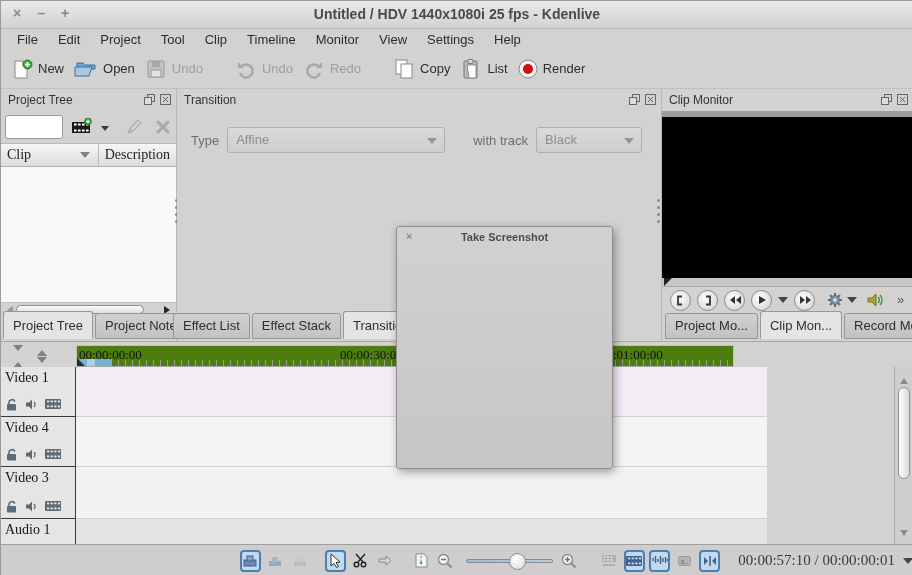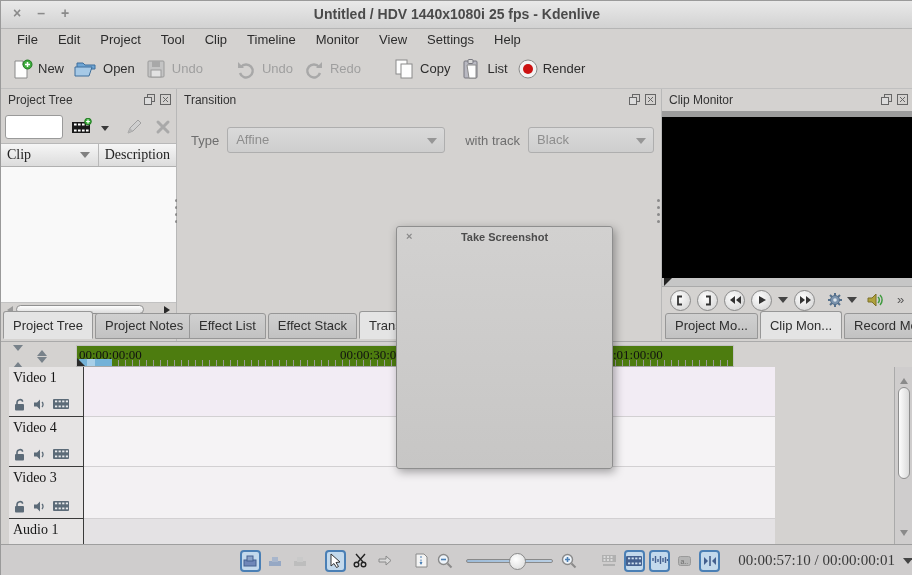--- a/index.html
+++ b/index.html
@@ -47,21 +47,21 @@
   .hthumb { flex:0 0 128px; height:9px; margin:0 3px; background:linear-gradient(#fdfdfd,#dcdcdc); border:1px solid #909090; border-radius:5px; }
   .hsp { flex:1; }
 
   
   .tr { left:176px; width:484px; height:252px; }
   .tr-row { display:flex; align-items:center; margin:16px 0 0 14px; gap:8px; }
   .tr-label { font-size:13px; color:#6e6e6e; }
   .combo { position:relative; height:26px; background:linear-gradient(#dadada,#cecece); border:1px solid #aeaeae; border-radius:3px; font-size:13px; color:#8e8e8e; padding:4px 22px 0 8px; }
   .combo .carrow { position:absolute; right:7px; top:10px; width:0; height:0; border:5px solid transparent; border-top:6px solid #969696; }
   .combo.w1 { width:218px; }
-  .combo.w2 { width:126px; }
+  .combo.w2 { width:106px; }
 
   
   .cm { left:660px; width:252px; height:252px; border-left:1px solid #b8b8b8; }
   .cm-strip { height:6px; background:#9c9c9c; margin-top:0; }
   .cm-video { height:161px; background:#000; }
   .cm-ruler { position:relative; height:9px; background:#c6c6c6; border-bottom:1px solid #aaa; }
   .cm-mark { position:absolute; left:2px; top:0; width:0; height:0; border-left:8px solid #222; border-bottom:8px solid transparent; }
   .cm-trans { display:flex; align-items:center; gap:6px; padding:2px 0 0 8px; height:24px; }
   .tpbtn { width:21px; height:21px; border-radius:50%; background:radial-gradient(circle at 40% 35%,#fefefe,#cfcfcf); border:1px solid #8a8a8a; display:flex; align-items:center; justify-content:center; }
   .tpbtn svg { display:block; }
@@ -85,21 +85,21 @@
   .tri.dn { border-top:6px solid #78828a; }
   .icol { display:flex; flex-direction:column; gap:1px; align-items:center; }
   .tl-ruler { position:absolute; left:75px; top:3px; width:658px; height:22px; background:#4d7c0f; border:1px solid #c2c2c2; border-bottom:1px solid #a8a8a8; overflow:hidden; }
   .rlabel { position:absolute; top:1px; font-family:"Liberation Serif",serif; font-size:13px; color:#111; white-space:nowrap; }
   .rticks { position:absolute; left:0; right:0; bottom:0; height:6px;
     background:repeating-linear-gradient(to right, transparent 0 6px, #9a9a9a 6px 7px); }
   .zone { position:absolute; left:2px; bottom:0; width:33px; height:7px; background:#74b2d8; }
   .zone i { position:absolute; left:8px; top:0; width:8px; height:7px; background:#a8cfe8; }
   .playhead { position:absolute; left:0; bottom:0; width:0; height:0; border-left:8px solid #2a2a2a; border-top:8px solid transparent; }
   .tracks { position:absolute; left:0; top:25px; width:893px; height:178px; }
-  .trk { position:absolute; left:0; width:766px;margin-left:8px; }
+  .trk { position:absolute; left:0; width:766px; }
   .thead { position:absolute; left:0; top:0; width:75px; height:100%; background:#e6e4e4; border-right:1px solid #3a3a3a; border-bottom:1px solid #3a3a3a; padding:3px 0 0 4px; }
   .tname { font-family:"Liberation Serif",serif; font-size:14px; color:#151515; }
   .ticons { position:absolute; left:4px; bottom:5px; display:flex; gap:7px; }
   .tbody { position:absolute; left:75px; top:0; right:0; height:100%; border-bottom:1px solid #d2d0d2; }
   .vscroll { position:absolute; right:0; top:25px; width:19px; height:178px; background:#cfcdcd; border-left:1px solid #aaa; }
   .vthumb { position:absolute; left:3px; top:20px; width:12px; height:92px; background:linear-gradient(90deg,#fdfdfd,#dadada); border:1px solid #8e8e8e; border-radius:6px; }
   .vup { position:absolute; left:5px; top:7px; width:0; height:0; border:4px solid transparent; border-bottom:6px solid #8a8a8a; }
   .vdn { position:absolute; left:5px; bottom:5px; width:0; height:0; border:4px solid transparent; border-top:6px solid #8a8a8a; }
 
   
@@ -285,21 +285,21 @@
             <path d="M3 3l5 5M8 3l-5 5" stroke="#666"></path>
           </svg>
       </span>
     </div>
     <div class="tr-row">
       <span class="tr-label">Type</span>
       <div class="combo w1">
         <span>Affine</span>
         <span class="carrow"></span>
       </div>
-      <span class="tr-label" style="margin-left:12px">with track</span>
+      <span class="tr-label" style="margin-left:20px">with track</span>
       <div class="combo w2">
         <span>Black</span>
         <span class="carrow"></span>
       </div>
     </div>
   </div>
   <div class="vdots" style="left:656px; top:198px">
       <i></i>
       <i></i>
       <i></i>
@@ -365,21 +365,21 @@
           <path d="M11 5a4 4 0 0 1 0 6M13 3a7 7 0 0 1 0 10" fill="none" stroke="#3f9b3f" stroke-width="1.5"></path>
         </svg>
       <span class="chev">»</span>
     </div>
   </div>
 
   <div class="tabrow" style="left:2px">
     <span class="tab active">Project Tree</span>
     <span class="tab">Project Notes</span>
   </div>
-  <div class="tabrow" style="left:188px">
+  <div class="tabrow" style="left:172px">
     <span class="tab">Effect List</span>
     <span class="tab">Effect Stack</span>
     <span class="tab active">Transition</span>
   </div>
   <div class="tabrow" style="left:664px">
     <span class="tab">Project Mo...</span>
     <span class="tab active">Clip Mon...</span>
     <span class="tab">Record Mon...</span>
   </div>
 

